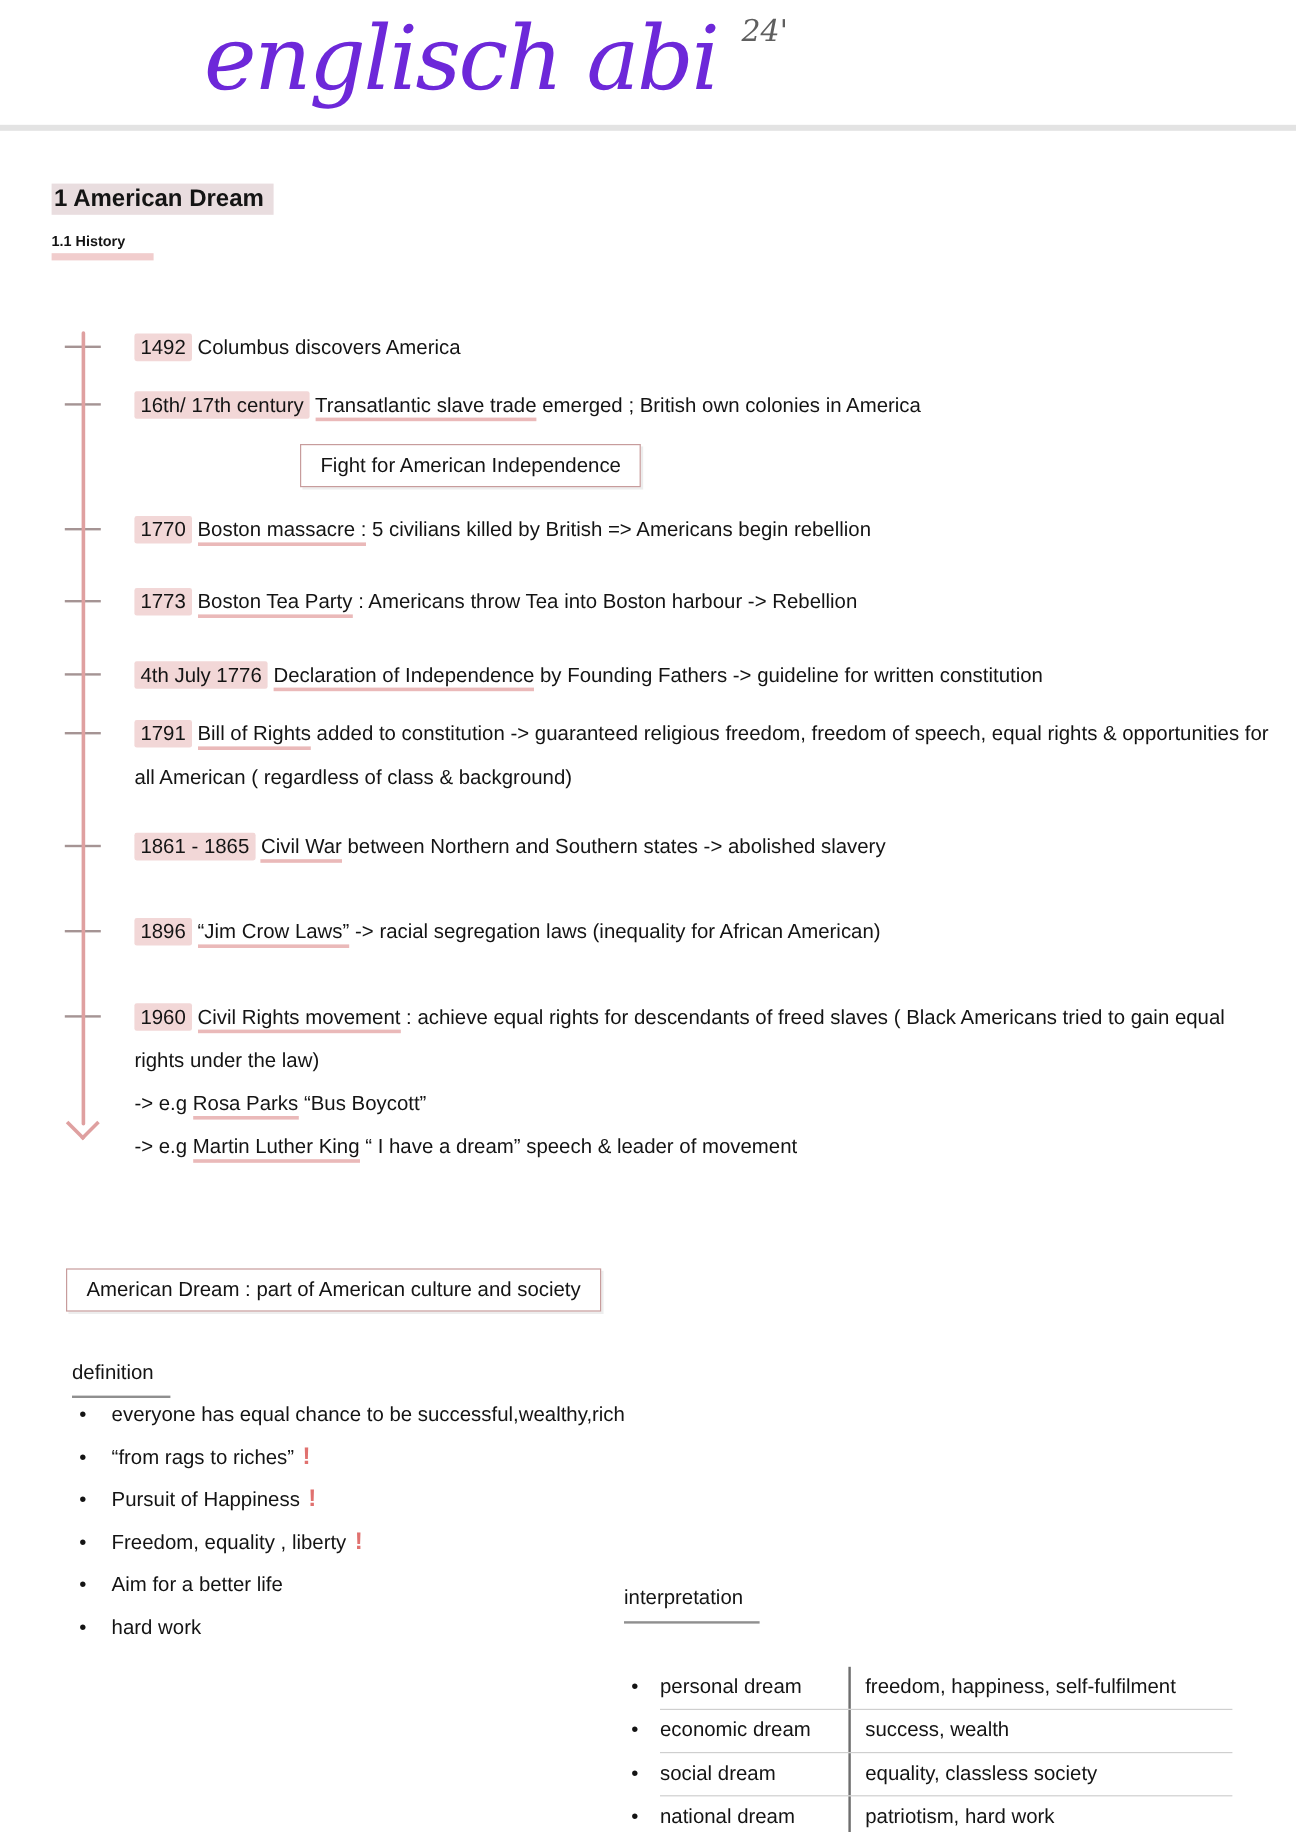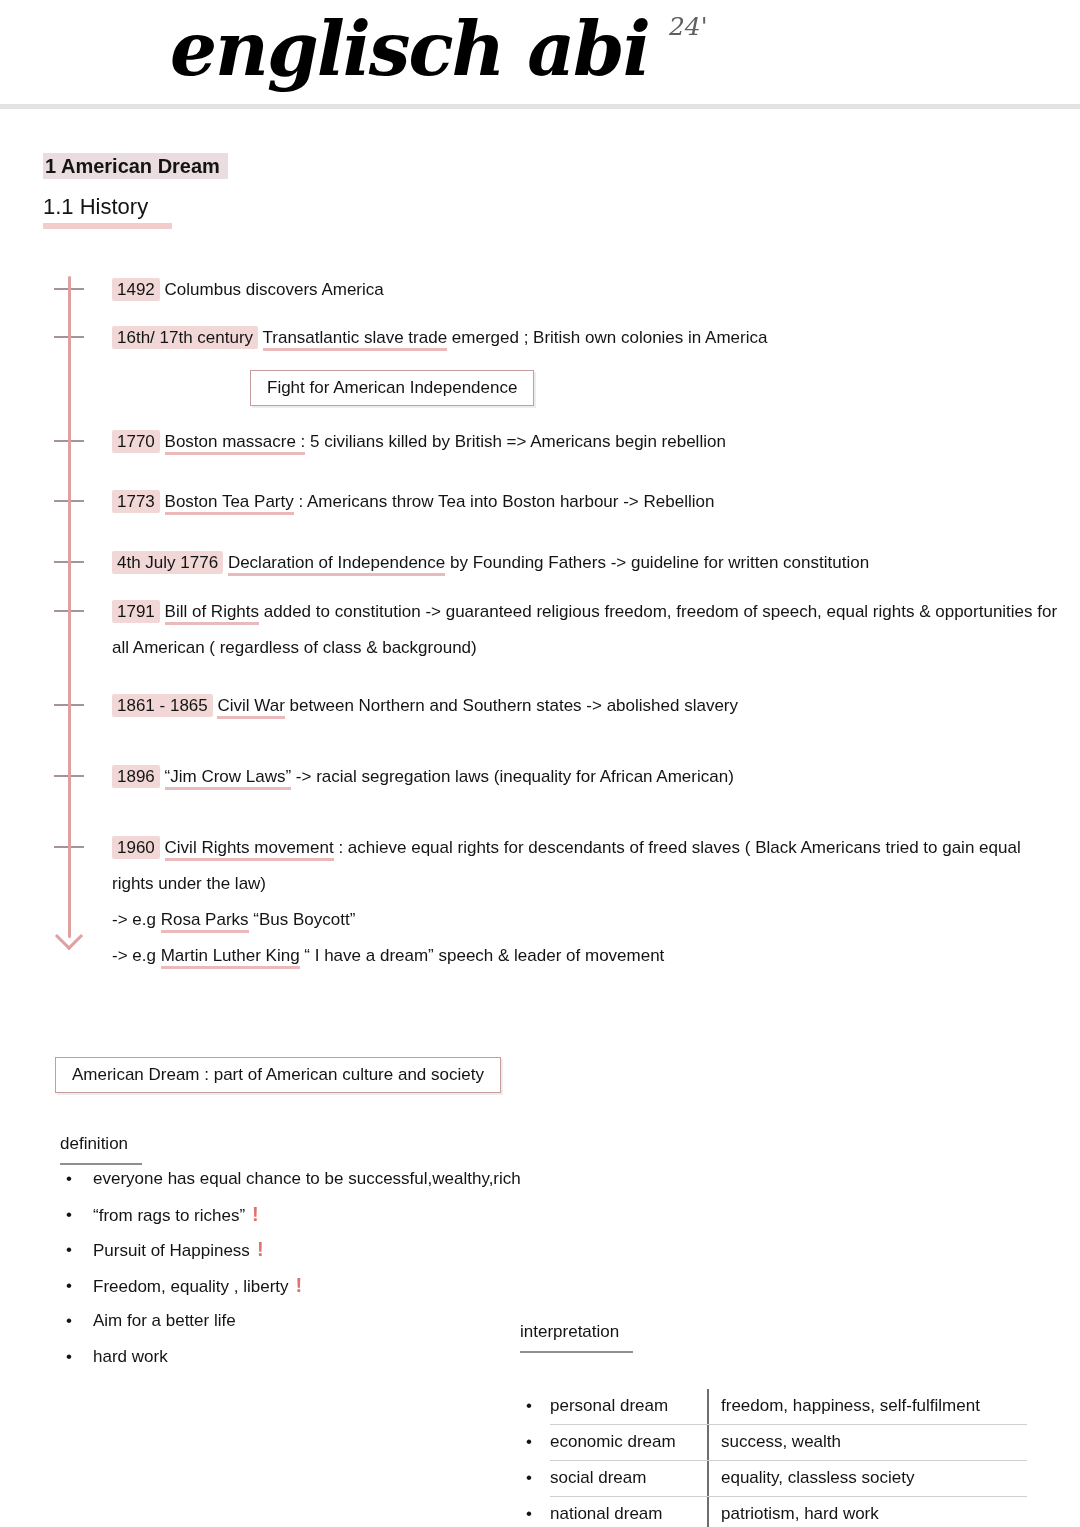--- a/index.html
+++ b/index.html
@@ -3,26 +3,26 @@
 <meta charset="utf-8">
 <style>
   * { margin:0; padding:0; box-sizing:border-box; }
   html,body { background:#ffffff; }
   body { font-family:"Liberation Sans","DejaVu Sans",sans-serif; color:#141414; }
   .page { position:relative; width:1080px; height:1527px; background:#ffffff; overflow:hidden; }
 
   
   .top-rule { position:absolute; left:0; top:104px; width:100%; height:5px; background:#e3e3e3; z-index:0; }
   .script-title { position:absolute; left:170px; top:6px; z-index:2; white-space:nowrap; }
-  .script-main { font-family:"DejaVu Serif",serif; font-style:italic; font-weight:bold; font-size:74px; color:#000000; letter-spacing:-2px; }
+  .script-main { font-family:"DejaVu Serif",serif; font-style:italic; font-weight:normal; font-size:74px; color:#6d28d9; letter-spacing:-2px; }
   .script-year { font-family:"DejaVu Serif",serif; font-style:italic; font-size:25px; color:#5f5f5f; position:relative; top:-40px; margin-left:20px; }
 
   .h1 { position:absolute; left:43px; top:155px; font-size:20px; font-weight:bold;text-align:center; }
   .h1-text { background:var(--heading-highlight,#e9dddf); padding:2px 8px 2px 2px; }
-  .h2 { position:absolute; left:43px; top:194px; font-size:22px; font-weight:normal; }
+  .h2 { position:absolute; left:43px; top:194px; font-size:12px; font-weight:bold; }
   .h2-text { display:inline-block; border-bottom:6px solid var(--heading-underline,#f1cdcd); padding:0 24px 3px 0; }
 
   
   .tl-line { position:absolute; left:68px; top:276px; width:3px; height:662px; background:var(--timeline,#dfa0a0); border-radius:2px; z-index:1; }
   .tl-arrow { position:absolute; left:59px; top:926px; width:20px; height:20px; border-left:3px solid var(--timeline,#dfa0a0); border-bottom:3px solid var(--timeline,#dfa0a0); transform:rotate(-45deg); z-index:1; }
   .tick { position:absolute; left:54px; width:30px; height:2px; background:#a59494; z-index:0; }
 
   .event { position:absolute; left:112px; width:954px; font-size:17px; line-height:36px; }
   .hl { background:var(--highlight,#f2d7d7); padding:2px 5px; border-radius:2px; }
   .ul { border-bottom:3px solid var(--underline,#eab9b9); padding-bottom:1px; }

